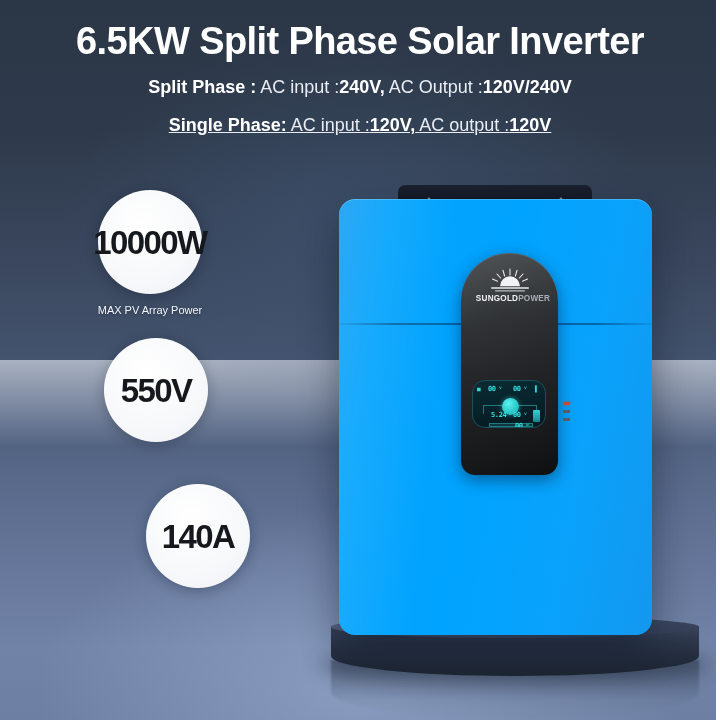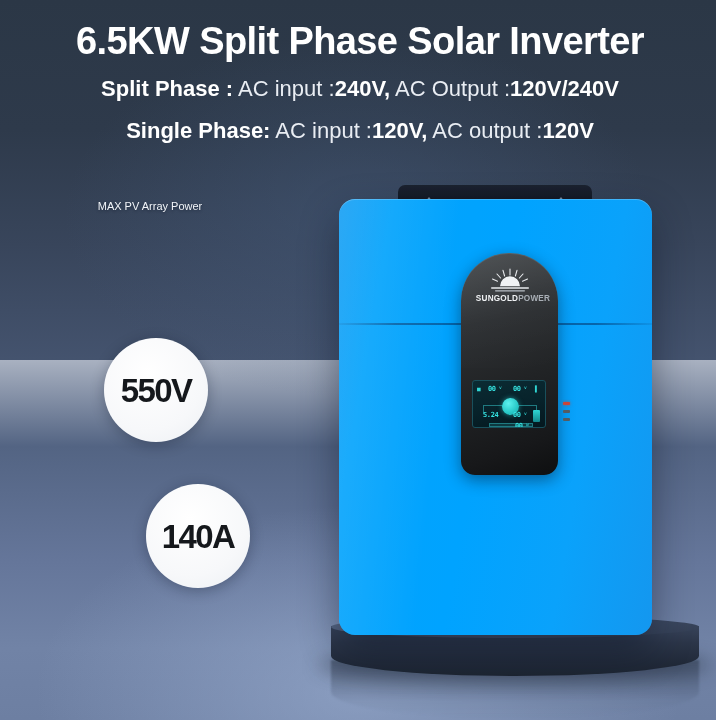--- a/index.html
+++ b/index.html
@@ -37,26 +37,26 @@
     font-weight:bold;
     color:#ffffff;
     letter-spacing:-0.6px;
     line-height:1;
     padding-top:22px;
     white-space:nowrap;
   }
 
   .sub {
     color:#e9edf3;
-    font-size:22px;
+    font-size:18px;
     line-height:1;
     white-space:nowrap;
   }
   #sub1 { padding-top:18px; }
-  #sub2 { padding-top:20px; }
+  #sub2 { padding-top:20px;text-decoration:underline; }
   .sub b { font-weight:bold; color:#ffffff; }
   .sub .reg { font-weight:normal; }
 
   
   .badge { position:absolute; left:0; width:300px; text-align:center; }
   #badge0 { top:190px; }
   #badge1 { top:338px;padding-left:12px; }
   #badge2 { top:484px;margin-left:48px; }
 
   .disc {
@@ -197,21 +197,21 @@
     white-space:nowrap;
   }
   #logo-text .lt-a { color:#f0f2f4;margin-left:7px; }
   #logo-text .lt-b { color:#a9afb6; }
 
   
   #lcd {
     position:absolute;
     left:11px; top:127px;
     width:74px; height:48px;
-    border-radius:3px;
+    border-radius:13px;
     background:linear-gradient(170deg, #0b2b33 0%, #07222a 55%, #04181f 100%);
     border:1px solid #19505c;
     overflow:hidden;
   }
   #lcd-inner { position:absolute; inset:2px; }
   .lc { position:absolute; color:#35e2e0; line-height:1; font-family:"DejaVu Sans Mono", monospace; }
   .lc-num { font-size:7px; font-weight:bold; letter-spacing:-0.4px; }
   .lc-tiny{ font-size:4.6px; }
   .lc-icon{ color:#2fd6d4; font-size:6px; }
   #lcd-sun {
@@ -254,20 +254,23 @@
     </div>
 
     <div id="sub2" class="sub">
       <b>Single Phase:</b>
       <span class="reg">AC input :</span><b>120V,</b>
       <span class="reg">AC output :</span><b>120V</b>
     </div>
   </div>
 
   <div id="badge0" class="badge">
+    <div class="disc">
+      <div class="disc-val v-big">10000W</div>
+    </div>
     <div class="caption">MAX PV Array Power</div>
   </div>
 
   <div id="badge1" class="badge">
     <div class="disc">
       <div class="disc-val v-mid">550V</div>
     </div>
   </div>
 
   <div id="badge2" class="badge">
@@ -322,21 +325,21 @@
         <span class="lc lc-tiny" style="left:49px; top:3px;">v</span>
         <span class="lc lc-icon" style="left:60px; top:3px;">▌</span>
 
         <div class="lcd-wire" style="left:8px;  top:22px; width:54px; height:1px;"></div>
         <div class="lcd-wire" style="left:8px;  top:22px; width:1px;  height:9px;"></div>
         <div class="lcd-wire" style="left:61px; top:22px; width:1px;  height:9px;"></div>
 
         <div id="lcd-sun"></div>
         <div id="lcd-box1"></div>
 
-        <span class="lc lc-num" style="left:8px;  top:29px;">5.24</span>
+        <span class="lc lc-num" style="left:16px;  top:29px;">5.24</span>
         <span class="lc lc-num" style="left:38px; top:29px;">00</span>
         <span class="lc lc-tiny" style="left:49px; top:29px;">v</span>
 
         <div id="lcd-bar"></div>
         <span class="lc lc-num" style="left:40px; top:40px;">00</span>
         <span class="lc lc-tiny" style="left:51px; top:40px;">w</span>
       </div>
     </div>
 
   </div>

